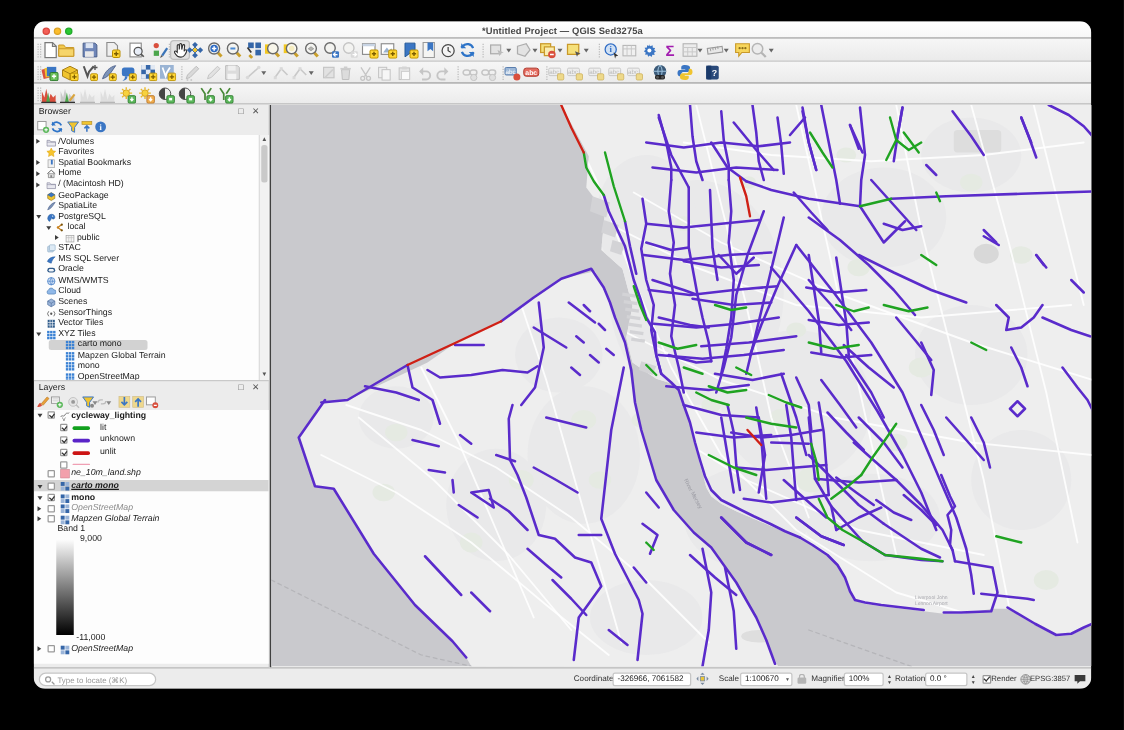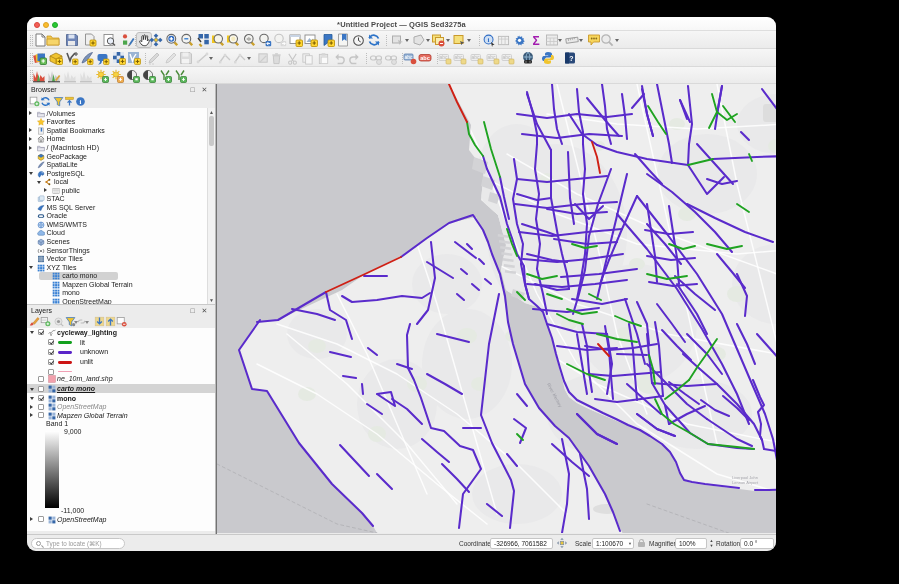--- a/index.html
+++ b/index.html
@@ -1,17 +1,17 @@
 <!DOCTYPE html>
 <html><head><meta charset="utf-8"><style>
 *{margin:0;padding:0;box-sizing:border-box}
 html,body{width:899px;height:584px;background:#000;overflow:hidden;
   font-family:"Liberation Sans",sans-serif;-webkit-font-smoothing:antialiased}
-#win{position:absolute;left:27px;top:17px;width:749px;height:534px;border-radius:9px;
-  background:#737373;overflow:hidden;box-shadow:0 12px 30px rgba(0,0,0,.7)}
+#win{position:absolute;left:27px;top:17px;width:846px;height:534px;border-radius:9px;
+  background:#404040;overflow:hidden;box-shadow:0 12px 30px rgba(0,0,0,.7)}
 #title{position:absolute;left:0;top:0;width:100%;height:14px;
   background:linear-gradient(#ffffff,#f7f7f7);border-bottom:1px solid #dedede}
 #title .t{position:absolute;left:0;right:0;top:3px;text-align:center;font-size:7.5px;
   font-weight:bold;color:#474747;letter-spacing:.1px}
 .tl{position:absolute;top:4.5px;width:6px;height:6px;border-radius:50%}
 .row{position:absolute;left:0;width:100%;background:linear-gradient(#f6f6f6,#ebebeb);
   border-bottom:1px solid #d9d9d9;display:flex;align-items:center}
 #r1{top:14px;height:18px}
 #r2{top:32px;height:18px}
 #r3{top:50px;height:17px}

